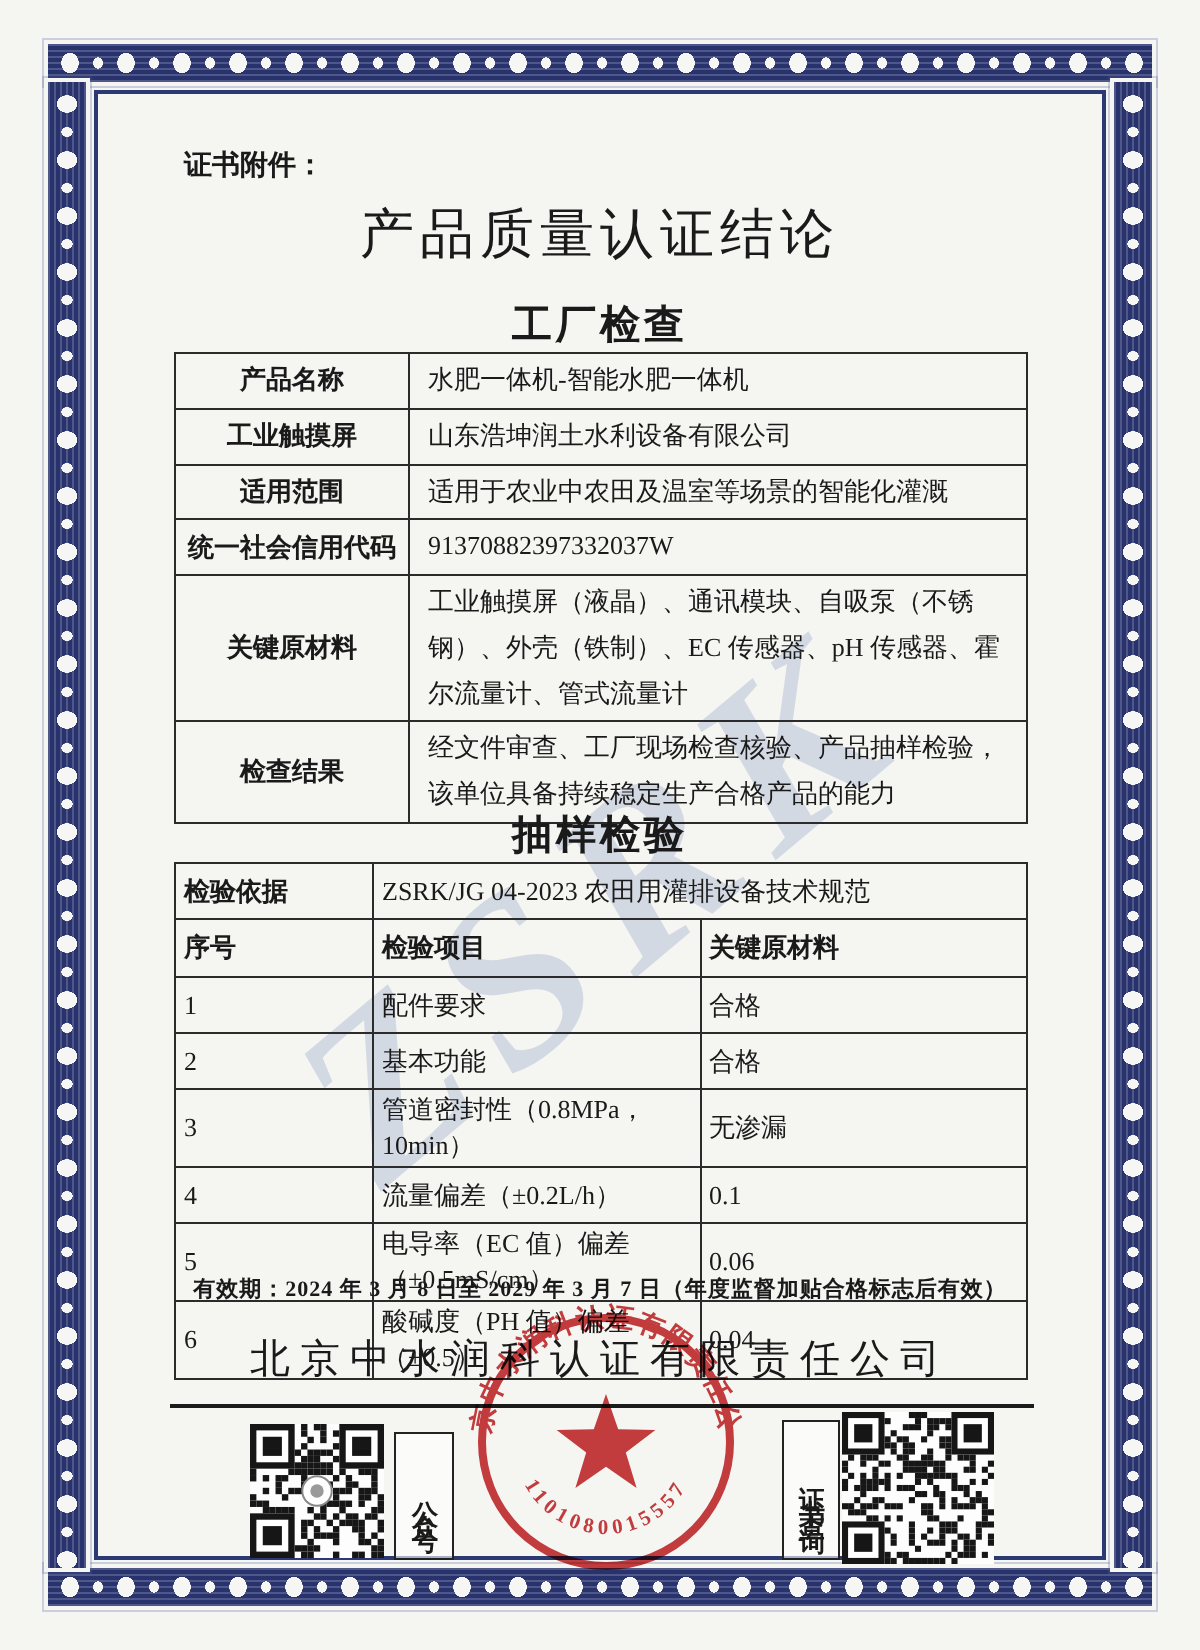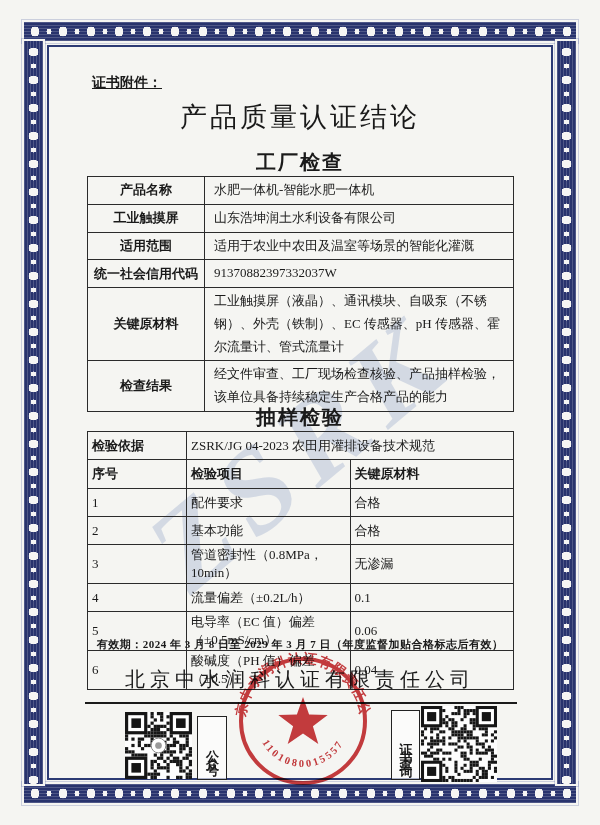--- a/index.html
+++ b/index.html
@@ -27,21 +27,21 @@
   .band.left{left:24px;} .band.right{right:24px;}
   .inner-frame{position:absolute;left:47px;top:45px;right:47px;bottom:45px;border:2px solid #2c3a74;}
 
   .watermark{
     position:absolute;left:30px;top:385px;width:540px;text-align:center;
     font-size:118px;font-style:italic;letter-spacing:14px;font-weight:bold;
     color:rgba(148,164,200,.34);transform:rotate(-40deg);transform-origin:50% 50%;
     pointer-events:none;user-select:none;
   }
 
-  .attachment{position:absolute;left:92px;top:74px;font-size:14px;font-weight:bold;text-decoration:underline;}
+  .attachment{position:absolute;left:92px;top:74px;font-size:14px;font-weight:bold;}
   .title{position:absolute;left:0;top:99px;width:100%;text-align:center;font-size:27px;font-weight:normal;letter-spacing:3px;}
   .sec-heading{position:absolute;left:0;width:100%;text-align:center;font-size:20px;font-weight:bold;letter-spacing:2px;}
   .sec1{top:149px;} .sec2{top:404px;}
 
   table{border-collapse:collapse;position:absolute;left:87px;width:427px;table-layout:fixed;font-size:13px;}
   td,th{border:1px solid #2b2b2b;vertical-align:middle;font-weight:normal;}
   .t1{top:176px;border-radius:20px;}
   .t1 .lbl{width:112px;text-align:center;font-weight:600;padding:2px 2px;}
   .t1 .val{text-align:left;padding:2px 9px;line-height:1.75;}
   .r1{height:27px;} .r2{height:26px;} .rm{height:45px;}

